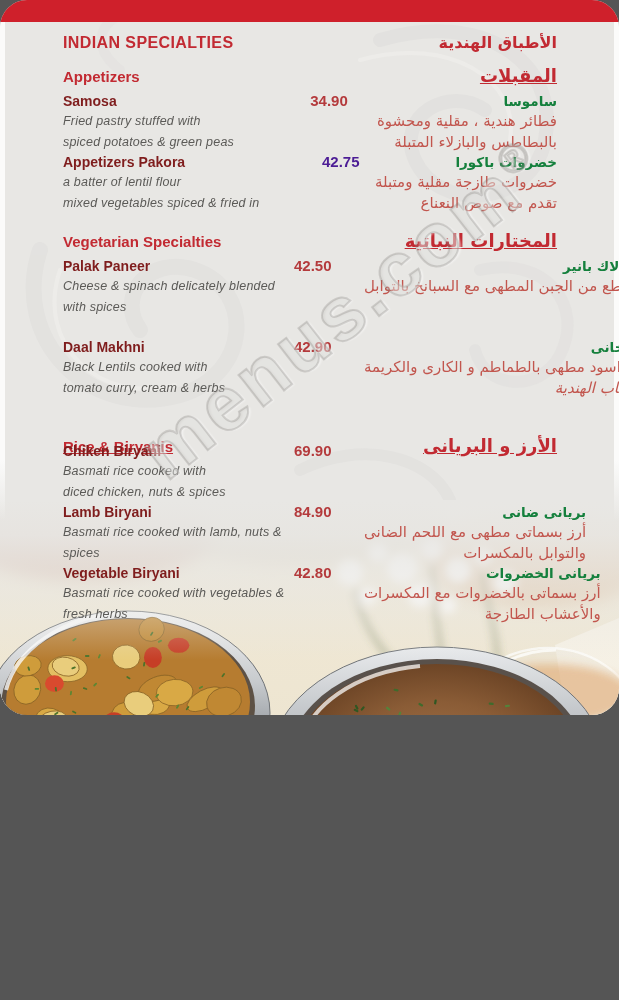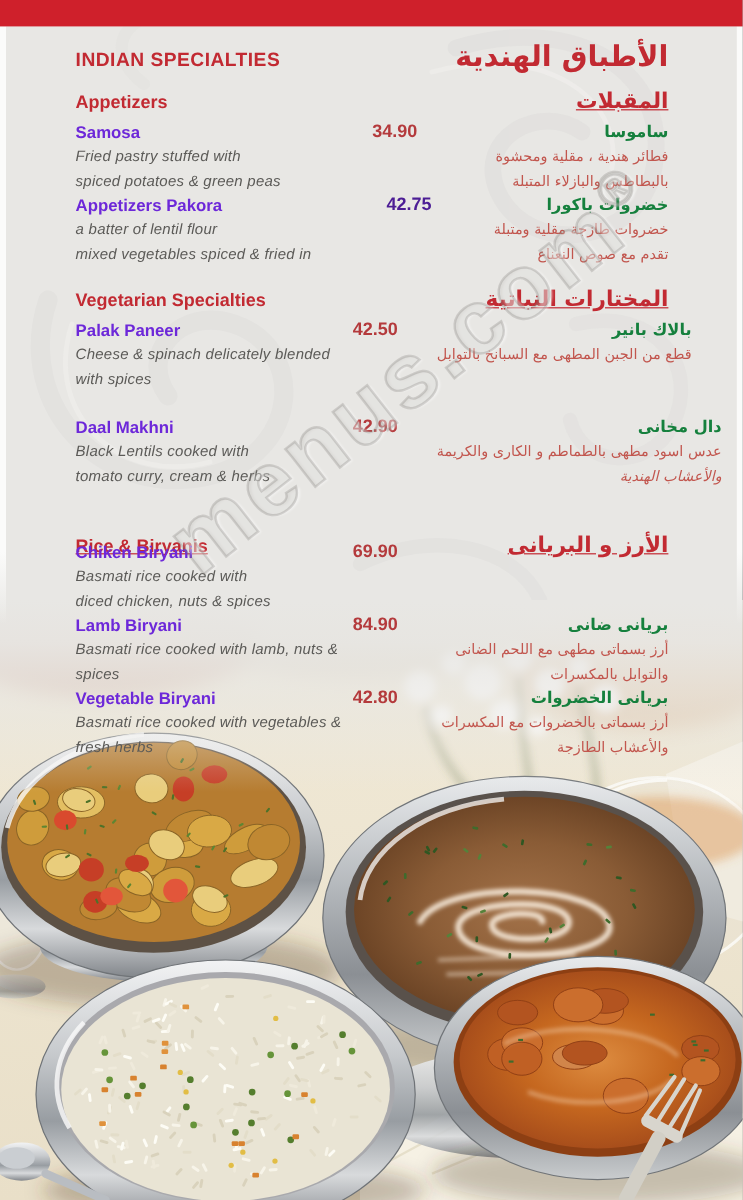--- a/index.html
+++ b/index.html
@@ -1,41 +1,41 @@
 <!DOCTYPE html>
 <html><head>
 <meta charset="utf-8">
 <style>
   html,body{margin:0;padding:0;background:#555;}
-  .page{position:relative;width:619px;height:1000px;margin:0 auto;overflow:hidden;
-        background:#e8e7e4;font-family:"Liberation Sans","DejaVu Sans",sans-serif;}
+  .page{position:relative;width:619px;height:715px;margin:0 auto;overflow:hidden;
+        background:#e8e7e4;font-family:"Liberation Sans","DejaVu Sans",sans-serif;border-radius:27px;}
   
   .top-bar{position:absolute;top:0;left:0;width:619px;height:22px;z-index:7;}
   
   .edge{position:absolute;top:22px;width:5px;height:498px;background:linear-gradient(to bottom,#fbfbfa 88%,rgba(251,251,250,0));z-index:3;}
   .edge.left{left:0;} .edge.right{right:0;}
   
   .swirls{position:absolute;top:0;left:0;z-index:1;}
   
   .content{position:absolute;top:22px;left:0;right:0;padding:11px 62px 0 63px;z-index:5;}
   .title-row{display:flex;justify-content:space-between;align-items:baseline;margin-bottom:13px;}
   .title-en{font-size:16px;font-weight:bold;letter-spacing:.4px;}
-  .title-ar{font-family:"DejaVu Sans",sans-serif;font-size:24px;font-weight:bold;direction:rtl;margin-left:39px;}
+  .title-ar{font-family:"DejaVu Sans",sans-serif;font-size:16px;font-weight:bold;direction:rtl;margin-left:39px;}
   .section-head{display:flex;justify-content:space-between;align-items:baseline;height:26px;}
   .head-en{font-size:15px;font-weight:bold;margin:0;}
   .head-ar{font-family:"DejaVu Sans",sans-serif;font-size:18px;font-weight:bold;margin:0;direction:rtl;text-decoration:underline;}
   .menu-section{margin-bottom:17px;}
   .item{display:grid;grid-template-columns:231px 70px 1fr;}
   .item.gap-before{margin-top:20px;}
-  .name-en{font-size:14px;font-weight:bold;color:#6d28d9;line-height:20px;white-space:nowrap;}
+  .name-en{font-size:14px;font-weight:bold;color:#7f1d1d;line-height:20px;white-space:nowrap;}
   .price{font-size:15px;font-weight:bold;line-height:20px;}
   .desc-en div{font-size:12.5px;font-style:italic;color:#5b5a57;line-height:20.5px;letter-spacing:.2px;white-space:nowrap;}
   .col-ar{direction:rtl;text-align:right;font-family:"DejaVu Sans",sans-serif;}
   .name-ar{font-size:13.5px;font-weight:bold;color:#15803d;line-height:20px;white-space:nowrap;}
-  .desc-ar div{font-size:12px;line-height:20.5px;white-space:nowrap;}
+  .desc-ar div{font-size:15px;line-height:20.5px;white-space:nowrap;}
   
   .photo{position:absolute;top:500px;left:0;width:619px;height:500px;z-index:2;}
   .photo-fade{position:absolute;top:500px;left:0;width:619px;height:160px;z-index:3;pointer-events:none;
     background:linear-gradient(180deg,#e8e7e4 0%,rgba(232,231,228,.93) 22%,rgba(232,231,228,.6) 55%,rgba(232,231,228,0) 100%);}
   
   .watermark{position:absolute;left:150px;top:418px;z-index:6;transform:rotate(-38deg);transform-origin:left center;
     font-size:76px;font-weight:bold;letter-spacing:4px;white-space:nowrap;
     color:rgba(150,148,144,0.15);-webkit-text-stroke:2px rgba(128,126,122,0.28);
     text-shadow:2px 2px 2px rgba(255,255,255,0.45);pointer-events:none;}
   .watermark .reg{font-size:40px;vertical-align:28px;}

